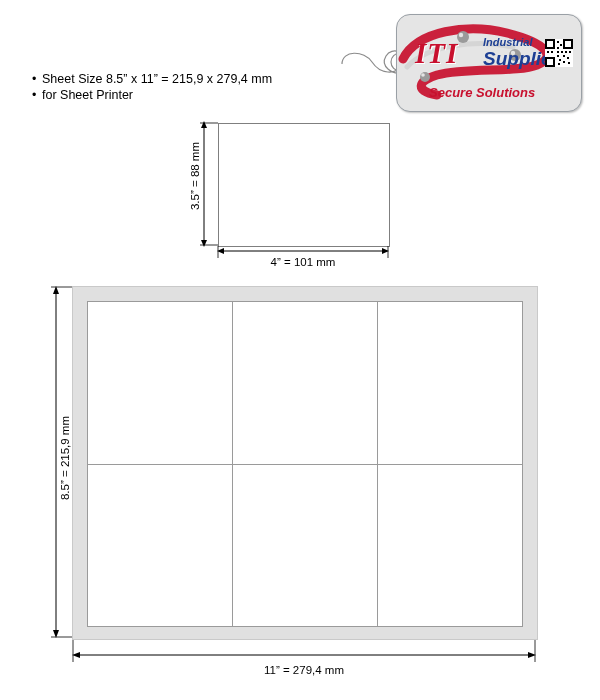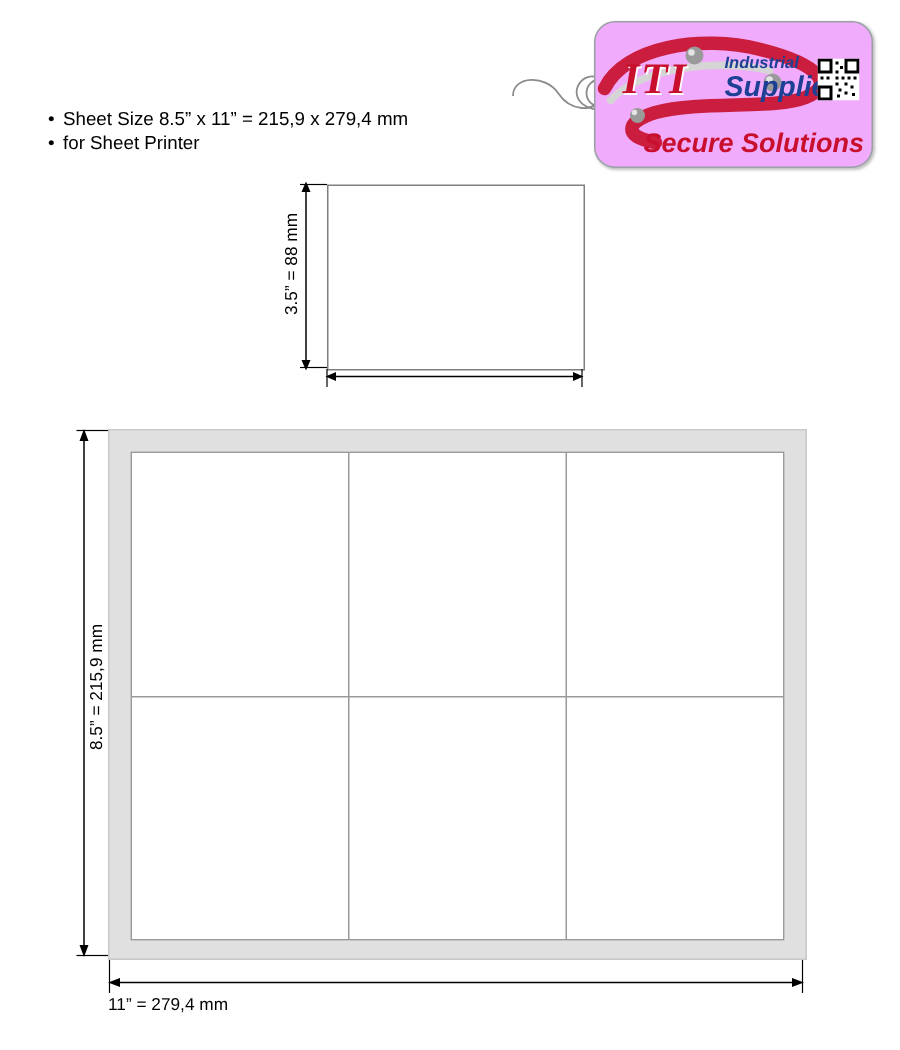--- a/index.html
+++ b/index.html
@@ -57,21 +57,21 @@
 
   
   #logo-box {
     position: absolute;
     left: 396px;
     top: 14px;
     width: 184px;
     height: 96px;
     border: 1px solid #9aa0a6;
     border-radius: 14px;
-    background: #f0abfc;
+    background: #e5e5e5;
     box-shadow: 1px 1px 2px rgba(0,0,0,0.25);
     overflow: hidden;
   }
   #logo-swoosh {
     position: absolute;
     left: 0;
     top: 0;
     width: 184px;
     height: 96px;
   }
@@ -102,21 +102,21 @@
     top: 33px;
     font-size: 19px;
     font-weight: bold;
     font-style: italic;
     color: #1d3f94;
   }
   #logo-secure {
     position: absolute;
     left: 32px;
     top: 70px;
-    font-size: 18px;
+    font-size: 13px;
     font-weight: bold;
     font-style: italic;
     color: #c8102e;
   }
   #logo-qr {
     position: absolute;
     right: 8px;
     top: 24px;
     width: 28px;
     height: 28px;
@@ -207,20 +207,21 @@
     text-align: center;
     font-size: 11.5px;
     transform: rotate(-90deg);
     white-space: nowrap;
   }
   #sheet-h-text {
     position: absolute;
     left: 32px;
     top: 382px;
     width: 464px;
+    text-align: center;
     font-size: 11.5px;
     white-space: nowrap;
   }
   .dim-svg { position: absolute; left: 0; top: 0; overflow: visible; }
 </style>
 </head>
 <body>
 
 <div id="header">
 
@@ -290,20 +291,21 @@
     <line x1="20" y1="127" x2="38" y2="127" stroke="#000" stroke-width="0.8"></line>
 
     <line x1="40" y1="133" x2="206" y2="133" stroke="#000" stroke-width="1"></line>
     <polygon points="37,133 44,130 44,136" fill="#000"></polygon>
     <polygon points="209,133 202,130 202,136" fill="#000"></polygon>
     <line x1="38" y1="128" x2="38" y2="140" stroke="#000" stroke-width="0.8"></line>
     <line x1="208" y1="128" x2="208" y2="140" stroke="#000" stroke-width="0.8"></line>
   </svg>
 
   <div id="label-v-text">3.5” = 88 mm</div>
+  <div id="label-h-text">4” = 101 mm</div>
 </div>
 
 <div id="sheet-diagram">
 
   <div id="sheet-outer">
     <div id="sheet-inner">
       <div class="grid-v-line" style="left:144px;"></div>
       <div class="grid-v-line" style="left:289px;"></div>
       <div class="grid-h-line" style="top:162px;"></div>
     </div>

